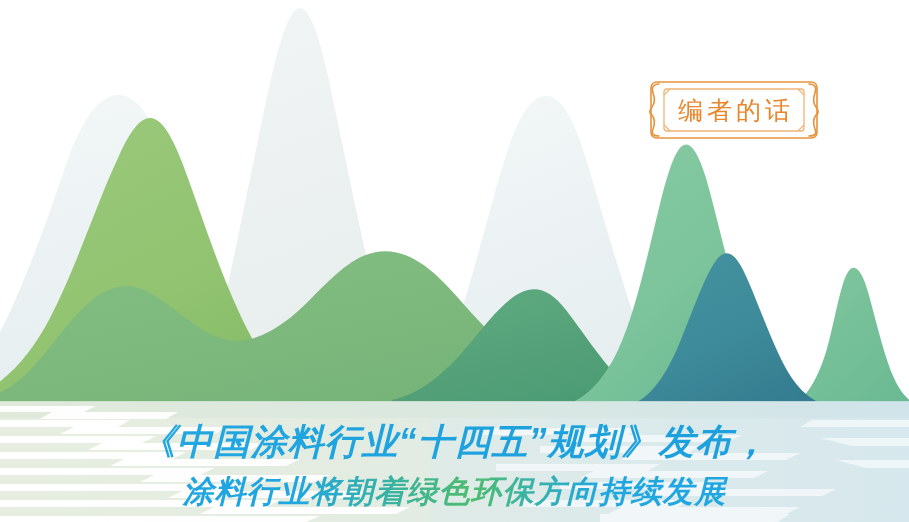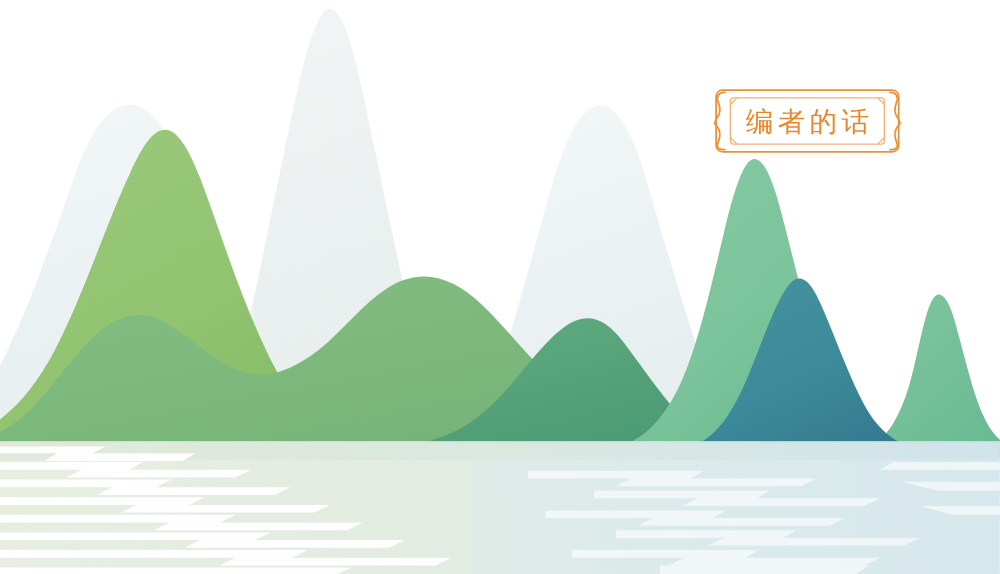--- a/index.html
+++ b/index.html
@@ -291,14 +291,18 @@
                C 174,32 174,34 171,36 C 168,40 168,45 170,50
                C 172,55 170,57 164,57" fill="none" stroke="#e8923c" stroke-width="1.6" stroke-linecap="round"></path>
 
       <rect x="19" y="10" width="140" height="42" rx="3" ry="3" fill="none" stroke="#f0b477" stroke-width="1.3"></rect>
 
       <path d="M 19,16 L 25,10 M 153,10 L 159,16 M 19,46 L 25,52 M 153,52 L 159,46" fill="none" stroke="#f0b477" stroke-width="1.2"></path>
     </svg>
     <div class="plaque-label">编者的话</div>
   </div>
 
+  <div id="headline">
+    <div class="headline-line" id="headline-line-1">《中国涂料行业“十四五”规划》发布，</div>
+    <div class="headline-line" id="headline-line-2">涂料行业将朝着绿色环保方向持续发展</div>
+  </div>
 
 </div>
 
 </body></html>

